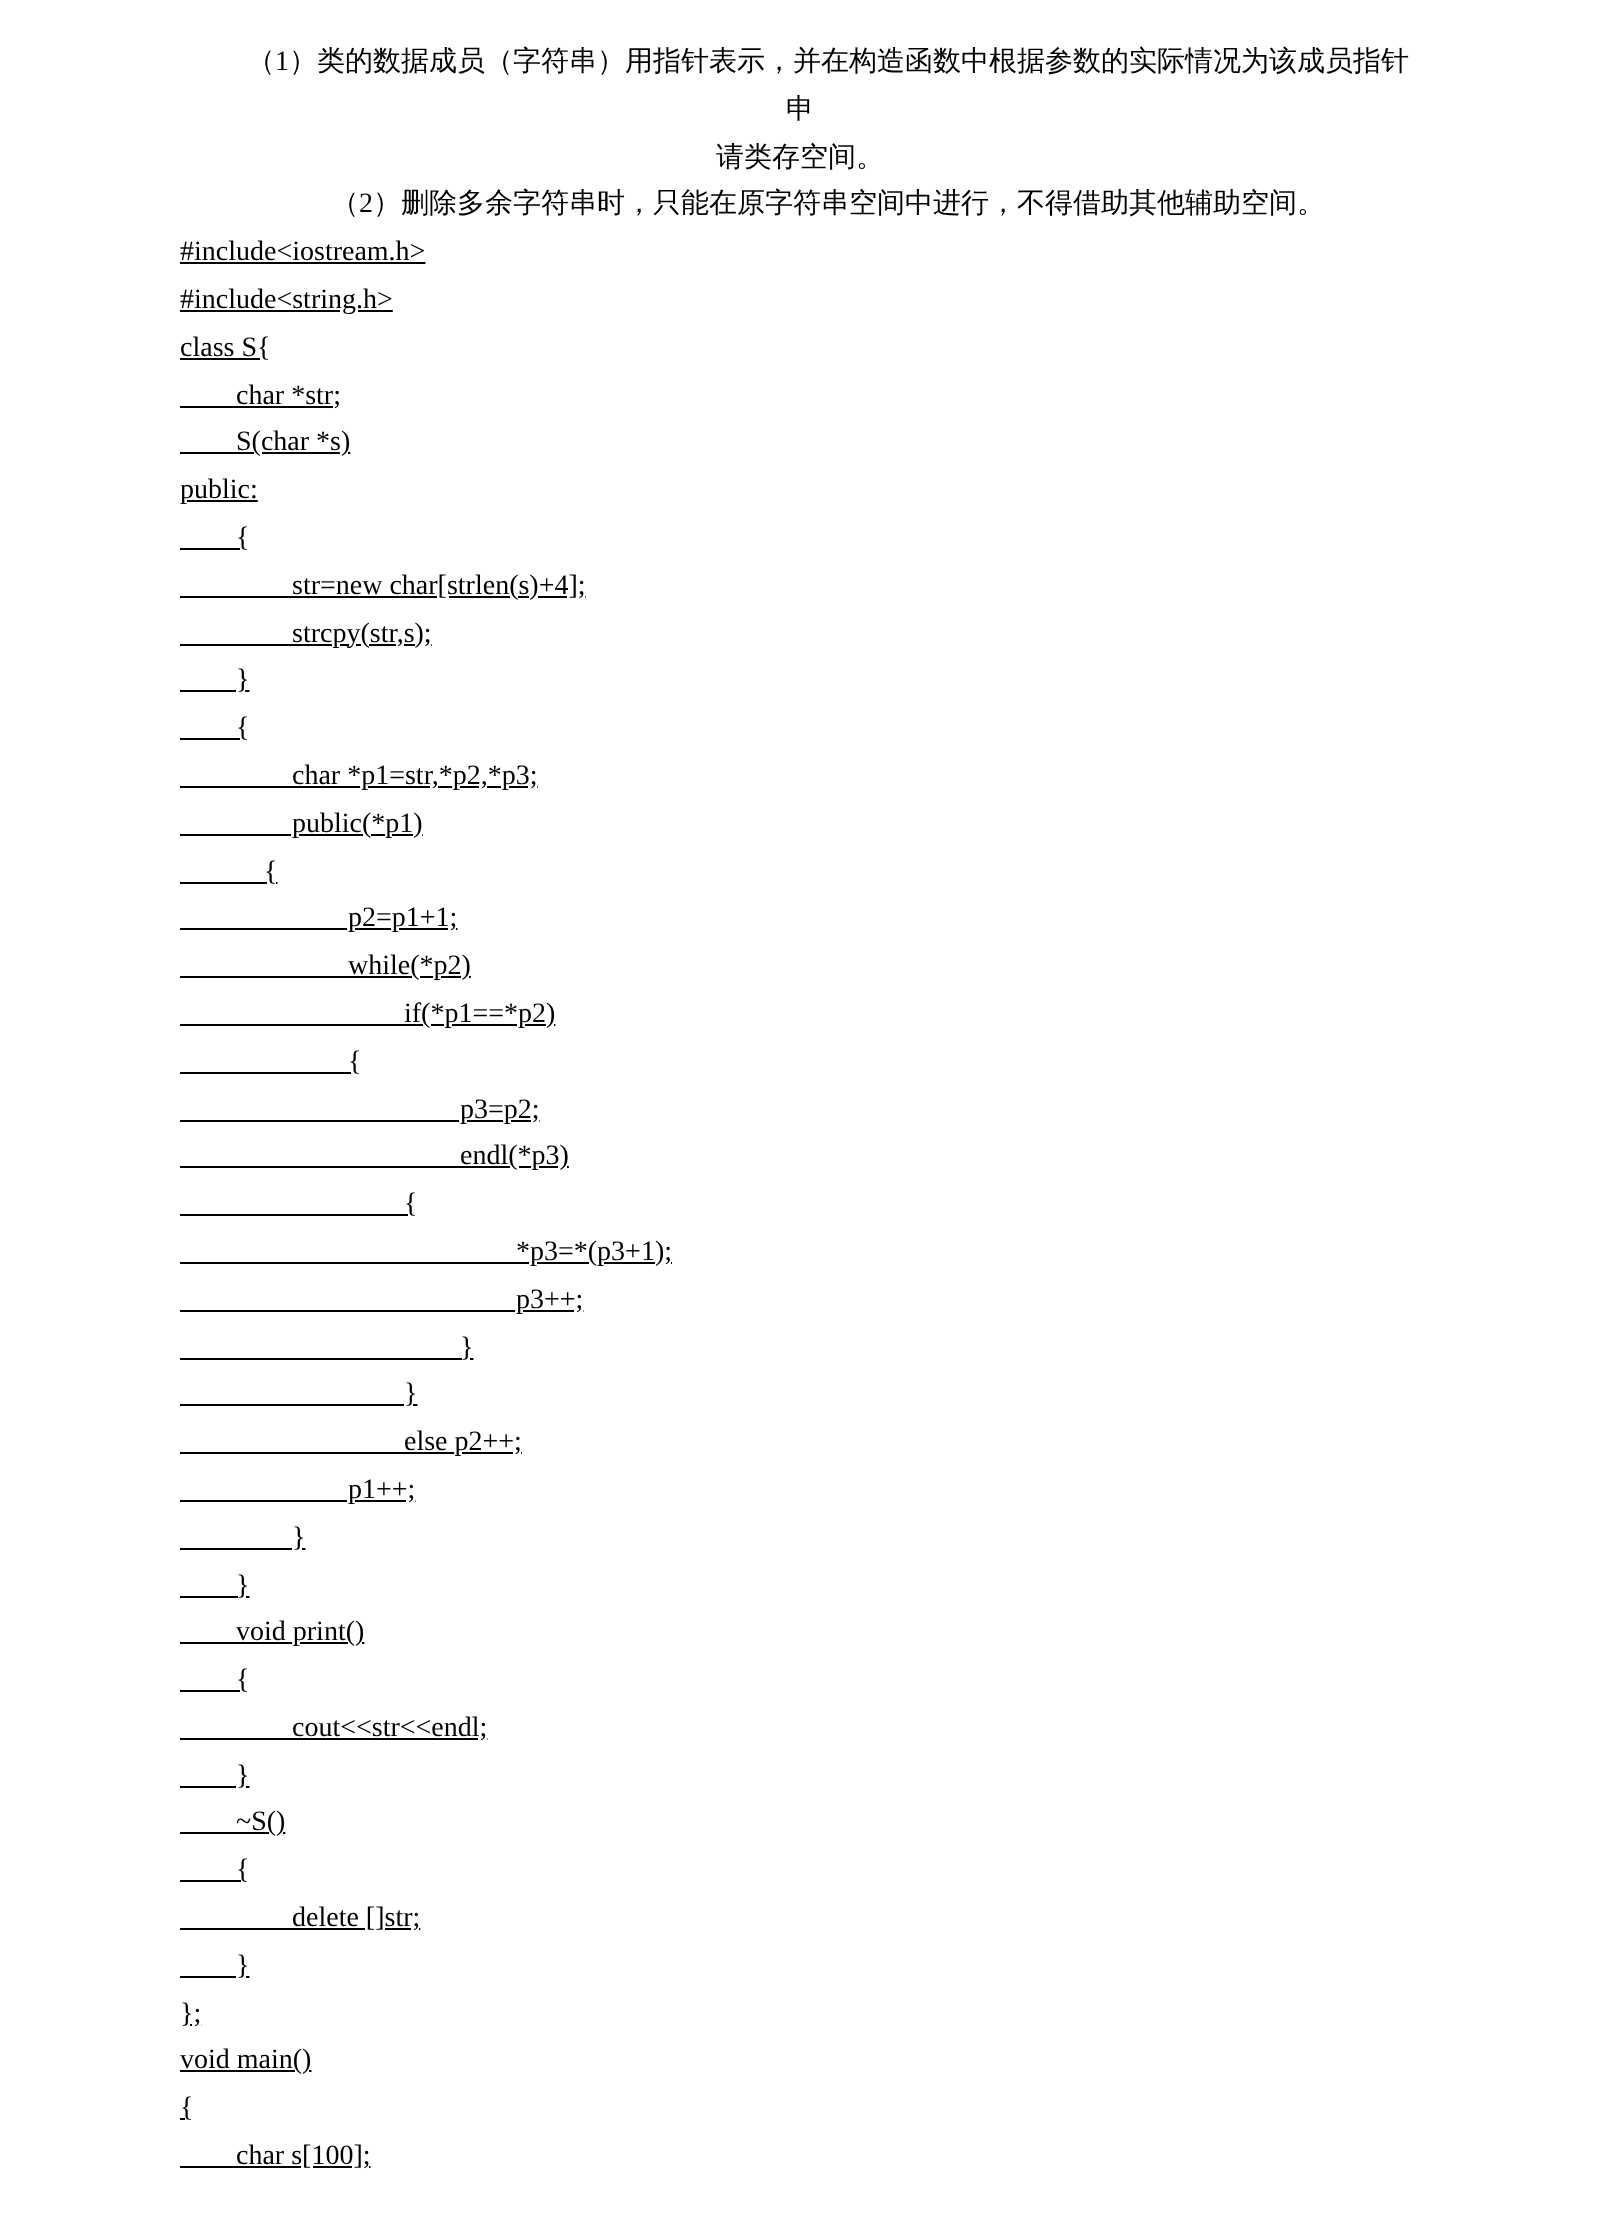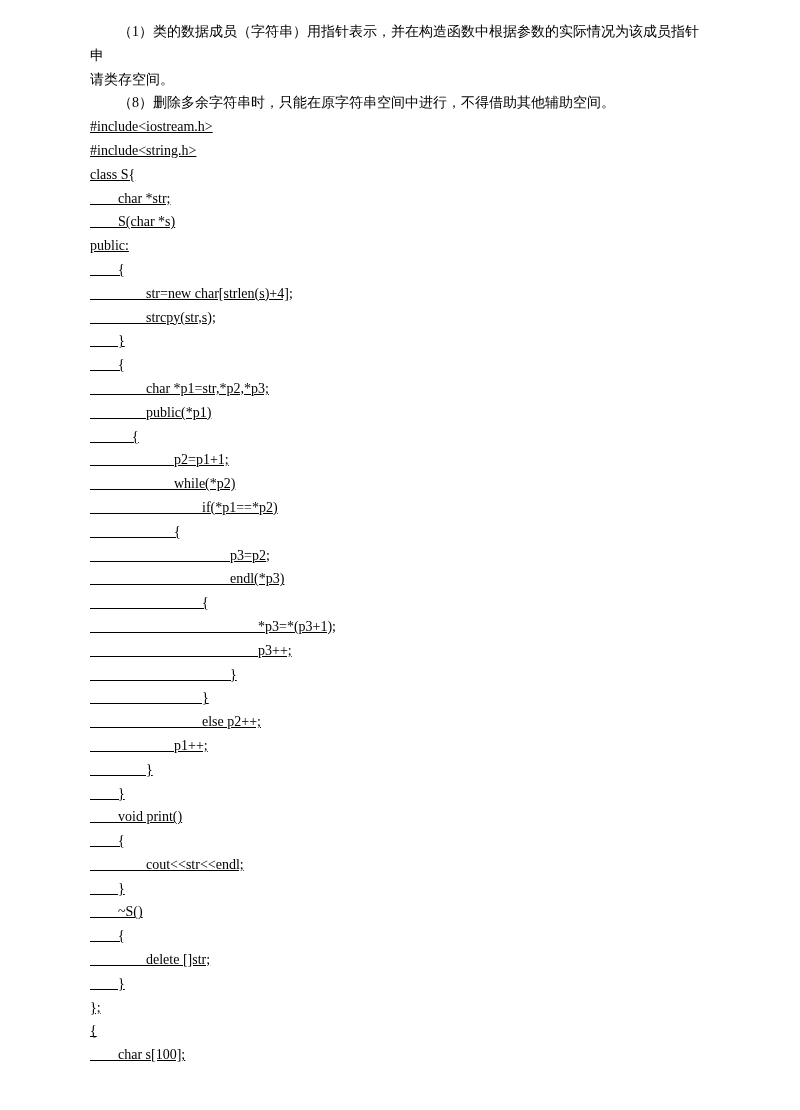--- a/index.html
+++ b/index.html
@@ -13,38 +13,39 @@
   }
   .page {
     width: 800px;
     min-height: 1110px;
     padding: 20px 90px 20px 90px;
     box-sizing: border-box;
   }
   .para {
     margin: 0;
     white-space: pre-wrap;
+    text-align: center;
   }
   .indent {
     text-indent: 2em;
   }
   .code-line {
     margin: 0;
     white-space: pre;
     font-family: "Times New Roman", "SimSun", serif;
     text-decoration: underline;
   }
 </style>
 </head>
 <body>
 
 <div class="page" id="page-root">
     <p class="para indent">（1）类的数据成员（字符串）用指针表示，并在构造函数中根据参数的实际情况为该成员指针申</p>
     <p class="para">请类存空间。</p>
-    <p class="para indent">（8）删除多余字符串时，只能在原字符串空间中进行，不得借助其他辅助空间。</p>
+    <p class="para indent">（2）删除多余字符串时，只能在原字符串空间中进行，不得借助其他辅助空间。</p>
     <p class="code-line">#include&lt;iostream.h&gt;</p>
     <p class="code-line">#include&lt;string.h&gt;</p>
     <p class="code-line">class S{</p>
     <p class="code-line">        char *str;</p>
     <p class="code-line">        S(char *s)</p>
     <p class="code-line">public:</p>
     <p class="code-line">        {</p>
     <p class="code-line">                str=new char[strlen(s)+4];</p>
     <p class="code-line">                strcpy(str,s);</p>
     <p class="code-line">        }</p>
@@ -69,15 +70,16 @@
     <p class="code-line">        }</p>
     <p class="code-line">        void print()</p>
     <p class="code-line">        {</p>
     <p class="code-line">                cout&lt;&lt;str&lt;&lt;endl;</p>
     <p class="code-line">        }</p>
     <p class="code-line">        ~S()</p>
     <p class="code-line">        {</p>
     <p class="code-line">                delete []str;</p>
     <p class="code-line">        }</p>
     <p class="code-line">};</p>
+    <p class="code-line">void main()</p>
     <p class="code-line">{</p>
     <p class="code-line">        char s[100];</p>
   </div>
 
 </body></html>

